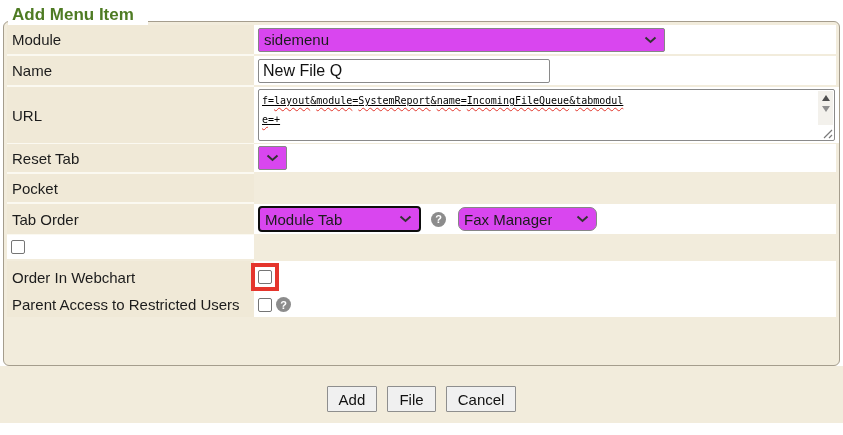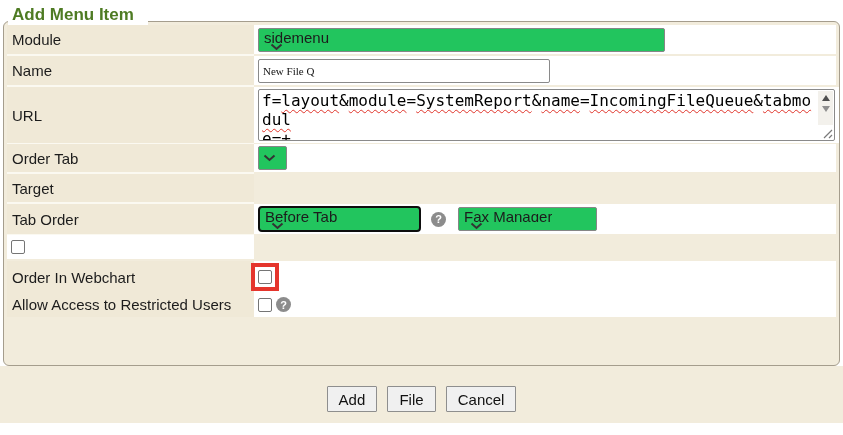--- a/index.html
+++ b/index.html
@@ -40,58 +40,58 @@
   .field-cell {
     background:#ffffff;
     border-bottom:2px solid #f2ecdc;
     padding:2px 4px;
   }
   .row:last-child .label-cell, .row:last-child .field-cell { border-bottom:none; }
 
   .text-input {
     height:24px; width:292px;
     border:1px solid #8a8a8a; border-radius:2px;
-    font-family:Liberation Serif, serif;
-    font-size:11px; padding:0 4px; color:#111;
+    font-family:Liberation Sans, sans-serif;
+    font-size:16px; padding:0 4px; color:#111;
     background:#fff; outline:none;
   }
   .select {
-    height:24px; background:#22c55e;
+    height:24px; background:#d946ef;
     border:1px solid #868686; border-radius:2px;
-    display:flex; align-items:flex-start; justify-content:space-between;
-    padding:0 7px 0 5px; cursor:default;flex-direction:column;
+    display:flex; align-items:center; justify-content:space-between;
+    padding:0 7px 0 5px; cursor:default;
   }
   .select .sel-text { white-space:nowrap; overflow:hidden; }
   .chev { flex:0 0 auto; margin-left:6px; }
   .w407 { width:407px; }
   .w29  { width:29px; justify-content:center; padding:0 4px; }
   .w163 { width:163px; }
-  .w139 { width:139px; }
+  .w139 { width:139px;border-radius:7px; }
   .focused {
     border:2px solid #0e0e0e; border-radius:4px; height:26px;
   }
   .help {
     display:inline-flex; align-items:center; justify-content:center;
     width:15px; height:15px; border-radius:50%;
     background:#8c8c8c; color:#fff;
     font-size:11px; font-weight:bold;
     margin:0 0 0 10px; flex:0 0 auto; cursor:pointer;
   }
   .gap12 { width:12px; flex:0 0 auto; }
 
   .textarea-fake {
     position:relative; width:577px; height:52px;
     background:#fff; border:1px solid #8a8a8a; border-radius:2px;
     overflow:hidden;
   }
   .ta-text {
     font-family:"DejaVu Sans Mono", monospace;
-    font-size:16px; line-height:19px; color:#000;
+    font-size:10px; line-height:19px; color:#000;
     white-space:pre-wrap; word-break:break-all;
-    padding:1px 3px; width:calc(100% - 18px);
+    padding:1px 3px; width:calc(100% - 18px);text-decoration:underline;
   }
   .squiggle {
     text-decoration-line:underline;
     text-decoration-style:wavy;
     text-decoration-color:#e0352b;
     text-decoration-thickness:1px;
     text-underline-offset:2.5px;
   }
   .scrollbar {
     position:absolute; top:1px; right:1px;
@@ -163,40 +163,40 @@
         </div>
         <svg class="grip" width="12" height="12" viewBox="0 0 12 12">
             <path d="M11,3 L3,11 M11,8 L8,11" stroke="#7a7a7a" stroke-width="1.2" fill="none"></path>
           </svg>
       </div>
     </div>
   </div>
 
 
   <div class="row r30">
-    <div class="cell label-cell">Order Tab</div>
+    <div class="cell label-cell">Reset Tab</div>
     <div class="cell field-cell">
       <div class="select w29">
         <span class="sel-text"></span>
         <svg class="chev" style="margin-left:0" width="13" height="8" viewBox="0 0 13 8">
             <polyline points="1.5,1.5 6.5,6 11.5,1.5" fill="none" stroke="#333" stroke-width="2"></polyline>
           </svg>
       </div>
     </div>
   </div>
 
   <div class="row r30">
-    <div class="cell label-cell">Target</div>
+    <div class="cell label-cell">Pocket</div>
   </div>
 
   <div class="row r31">
     <div class="cell label-cell">Tab Order</div>
     <div class="cell field-cell">
       <div class="select w163 focused">
-        <span class="sel-text">Before Tab</span>
+        <span class="sel-text">Module Tab</span>
         <svg class="chev" width="13" height="8" viewBox="0 0 13 8">
             <polyline points="1.5,1.5 6.5,6 11.5,1.5" fill="none" stroke="#333" stroke-width="2"></polyline>
           </svg>
       </div>
       <span class="help">?</span>
       <span class="gap12"></span>
       <div class="select w139">
         <span class="sel-text">Fax Manager</span>
         <svg class="chev" width="13" height="8" viewBox="0 0 13 8">
             <polyline points="1.5,1.5 6.5,6 11.5,1.5" fill="none" stroke="#333" stroke-width="2"></polyline>
@@ -214,21 +214,21 @@
   <div class="row r31">
     <div class="cell label-cell">Order In Webchart</div>
     <div class="cell field-cell">
       <span class="red-highlight">
         <input type="checkbox" class="checkbox" style="">
       </span>
     </div>
   </div>
 
   <div class="row r25">
-    <div class="cell label-cell">Allow Access to Restricted Users</div>
+    <div class="cell label-cell">Parent Access to Restricted Users</div>
     <div class="cell field-cell">
       <input type="checkbox" class="checkbox" style="">
       <span class="help" style="margin-left:4px">?</span>
     </div>
   </div>
 </div>
 
 <div class="footer">
   <button class="btn">Add</button>
   <button class="btn">File</button>

